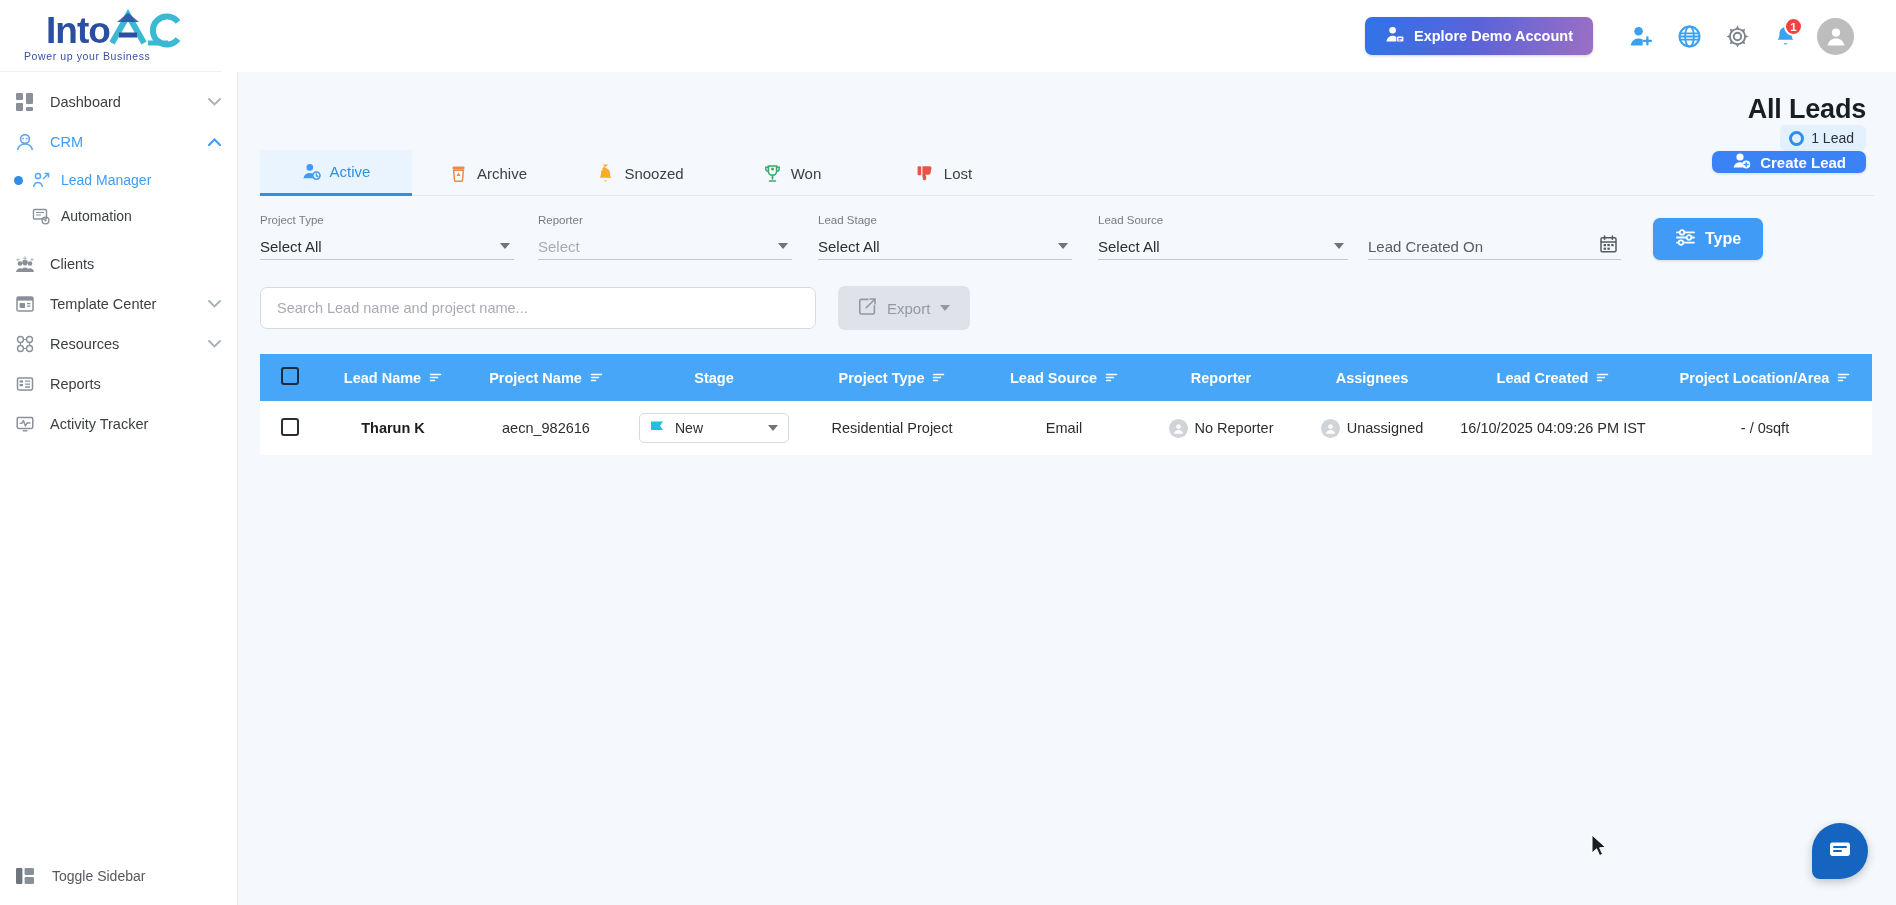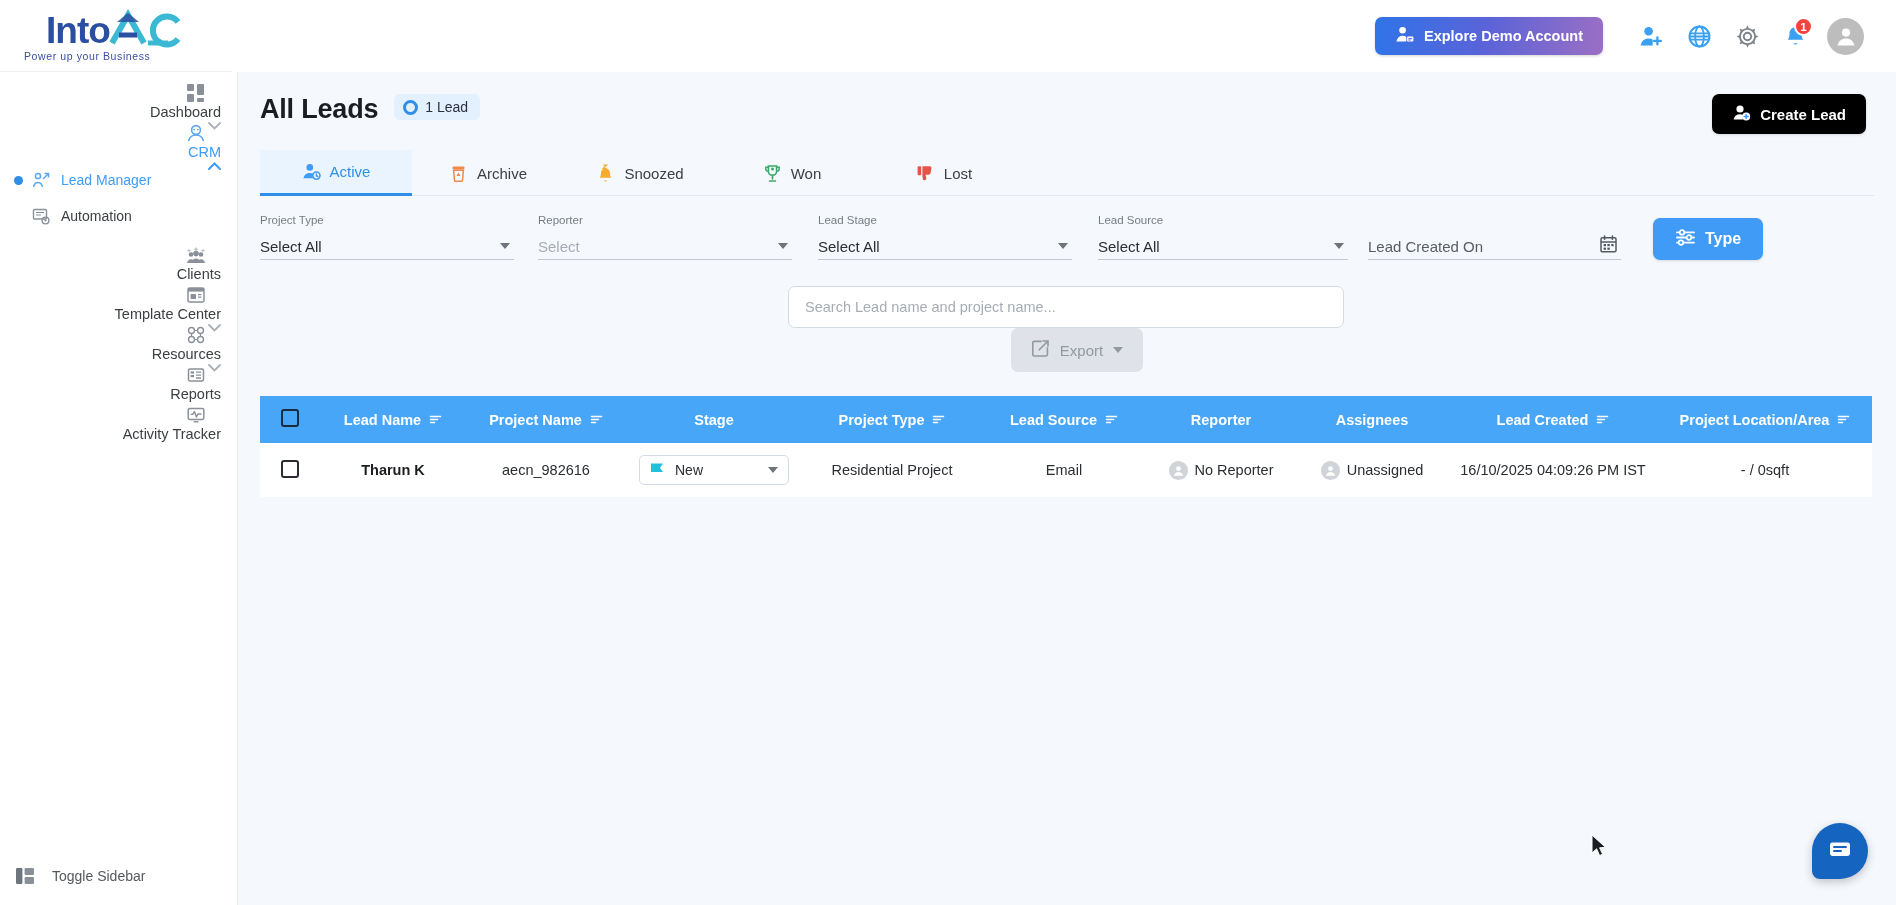--- a/index.html
+++ b/index.html
@@ -30,23 +30,23 @@
     display: flex; align-items: baseline; margin-left: 24px;
   }
   .logo-into { color: #2b4fa0; }
   .logo-aec { color: #3bb9d4; margin-left: -2px; position: relative; }
   .logo-tag {
     font-size: 10.5px; color: #3a4fa5; letter-spacing: 0.6px;
     margin-top: 2px; padding-left: 2px; white-space: nowrap;
   }
   #nav { flex: 1; padding-top: 10px; }
   .nav-item {
-    display: flex; align-items: flex-end;
+    display: flex; align-items: center;
     height: 40px; padding: 0 16px 0 14px;
-    cursor: pointer; position: relative; flex-direction: column;
+    cursor: pointer; position: relative;
   }
   .nav-item .ic {
     width: 22px; height: 22px; flex: 0 0 22px;
     display: flex; align-items: center; justify-content: center;
     margin-right: 14px;
   }
   .nav-label { font-size: 14.5px; color: #3c4043; white-space: nowrap; }
   .nav-item.active .nav-label { color: #3f9bf5; }
   .nav-chev { margin-left: auto; color: #a9b0b9; font-size: 11px; }
   .nav-chev.up { color: #3f9bf5; }
@@ -67,21 +67,21 @@
   #toggle-sidebar {
     height: 58px; display: flex; align-items: center;
     padding-left: 14px; cursor: pointer;
   }
   #toggle-sidebar .ic { width:22px;height:22px;flex:0 0 22px;
     display:flex;align-items:center;justify-content:center;margin-right:16px;}
   #toggle-sidebar span { font-size: 14px; color: #55595e; }
 
   
   #topbar {
-    position: absolute; left: 232px; top: 0;
+    position: absolute; left: 222px; top: 0;
     width: 1658px; height: 72px;
     background: #ffffff;
     display: flex; align-items: center; justify-content: flex-end;
     padding-right: 26px; gap: 0;
   }
   #demo-btn {
     display: flex; align-items: center; gap: 10px;
     height: 38px; padding: 0 20px; border: none; border-radius: 7px;
     background: linear-gradient(100deg, #2f74e8 0%, #5a63d8 48%, #9b6fc4 100%);
     color: #fff; font-size: 14.5px; font-weight: bold; cursor: pointer;
@@ -107,37 +107,37 @@
   }
 
   
   #main {
     position: absolute; left: 238px; top: 72px;
     width: 1658px; height: 833px;
     background: #f5f8fd;
     overflow: hidden;
   }
   #page-head {
-    display: flex; align-items: flex-start;
-    padding: 22px 30px 0 22px; height: 64px;
+    display: flex; align-items: flex-end;
+    padding: 22px 30px 0 22px; height: 64px; flex-direction: column;
   }
   #page-title { font-size: 27px; font-weight: bold; color: #1b1d21; letter-spacing: -0.2px;}
   #lead-count {
     margin-left: 16px; display: flex; align-items: center; gap: 7px;
     background: #e3f0fd; border-radius: 6px; padding: 5px 12px 5px 9px;
   }
   #lead-count .ring {
     width: 15px; height: 15px; border-radius: 50%;
     border: 3px solid #2f8fe8;
   }
   #lead-count span { font-size: 14px; color: #2a3040; }
   #create-lead {
     margin-left: auto; display: flex; align-items: center; gap: 9px;
     height: 40px; padding: 0 20px; border: none; border-radius: 7px;
-    background: #000000; color: #fff; font-size: 15px; font-weight: bold;
+    background: #3b82f6; color: #fff; font-size: 15px; font-weight: bold;
     cursor: pointer; font-family: "Liberation Sans", sans-serif;
     box-shadow: 0 1px 3px rgba(0,0,0,.12);
   }
 
   
   #tabs {
     display: flex; margin: 14px 22px 0 22px;
     border-bottom: 1px solid #e3e8ef; height: 46px;
   }
   .tab {
@@ -182,21 +182,20 @@
     height: 42px; padding: 0 22px; border: none; border-radius: 7px;
     background: #3f9bf5; color: #fff; font-size: 16px; font-weight: bold;
     cursor: pointer; font-family: "Liberation Sans", sans-serif;
     box-shadow: 0 1px 3px rgba(0,0,0,.12);
   }
 
   
   #search-row {
     display: flex; align-items: center; 
     padding: 26px 24px 0 22px;
-    flex-direction: column;
   }
   #search-input {
     width: 556px; height: 42px; border: 1px solid #d5dbe3;
     border-radius: 7px; background: #fff; padding: 0 16px;
     font-size: 14.5px; color: #2a2d31;
     font-family: "Liberation Sans", sans-serif; outline: none;
   }
   #search-input::placeholder { color: #a7acb4; }
   #export-btn {
     margin-left: 22px; display: flex; align-items: center; gap: 10px;

